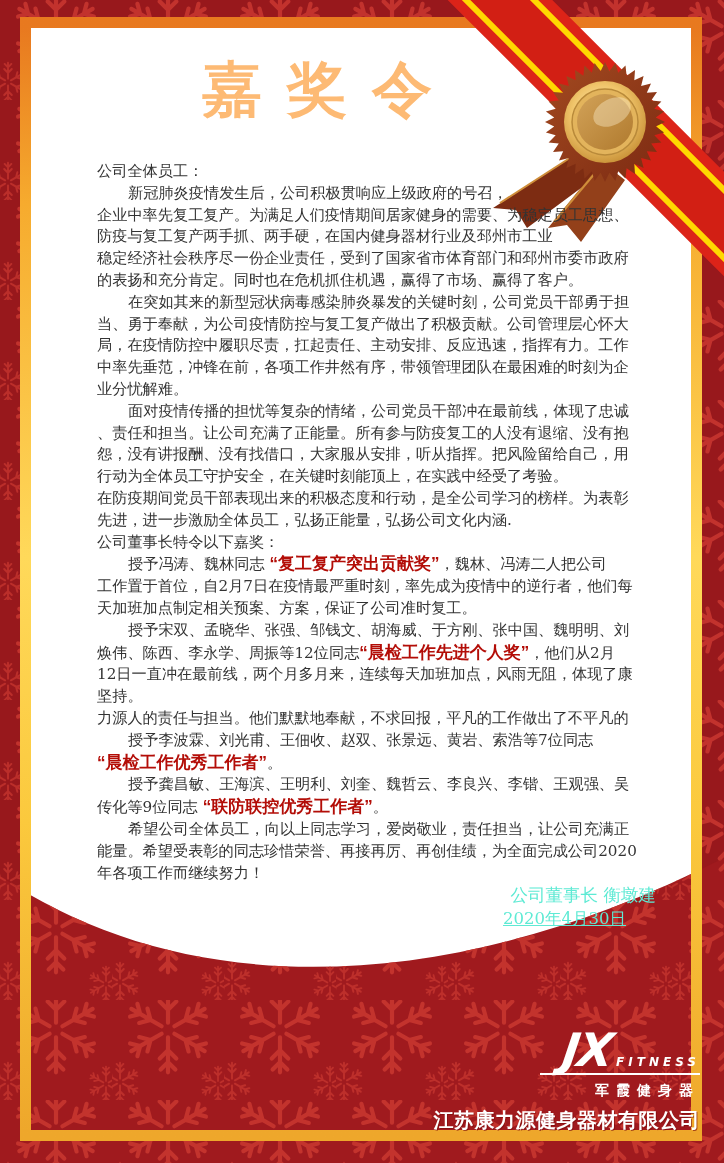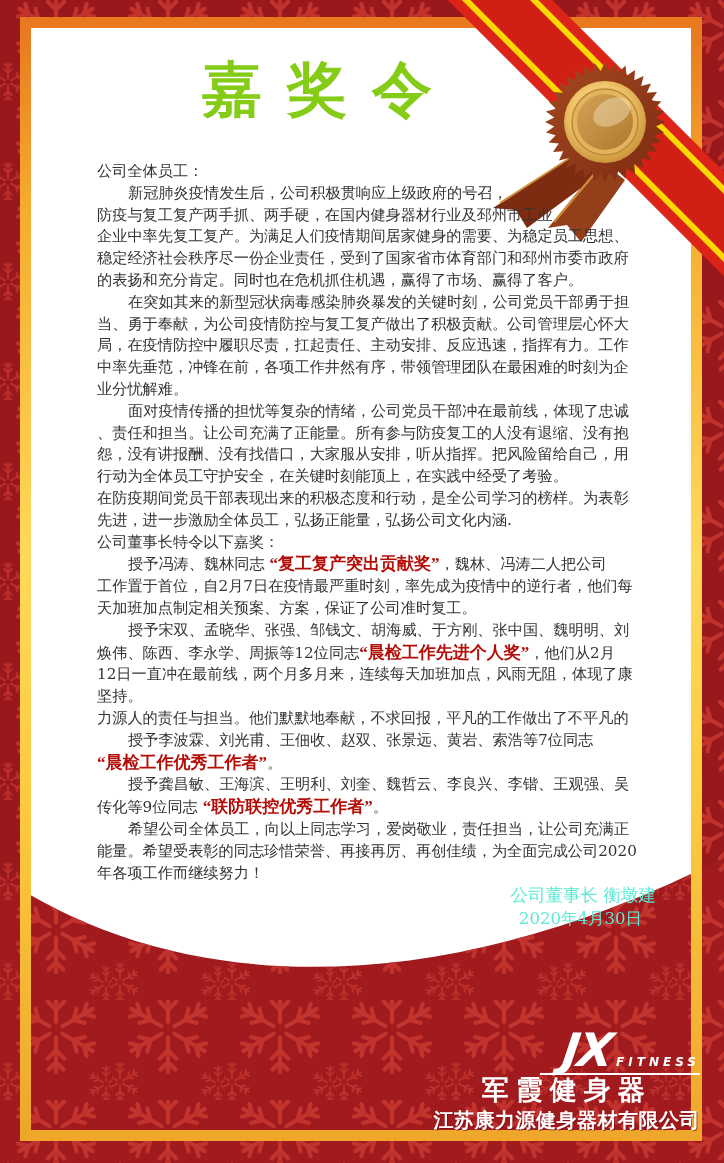--- a/index.html
+++ b/index.html
@@ -15,45 +15,45 @@
       box-sizing:border-box;border:11px solid #f5b93a;z-index:3;pointer-events:none;
       border-image:linear-gradient(to bottom,#e8791f 0%,#f6ab2e 16%,#ffd95a 48%,#fbc93d 72%,#eea72b 100%) 1;}
 
   
   .deco-svg{position:absolute;left:0;top:0;z-index:4;pointer-events:none;display:block;}
 
   
   .doc-title{position:absolute;left:31px;top:50px;width:659px;z-index:5;
       text-align:center;padding-right:62px;box-sizing:border-box;
       font-family:"DejaVu Serif","Liberation Serif",serif;
-      font-size:60px;font-weight:bold;color:#84cc16;letter-spacing:0.42em;}
+      font-size:60px;font-weight:bold;color:#fdba74;letter-spacing:0.42em;}
 
   
   .doc-body{position:absolute;left:97px;top:161px;width:562px;z-index:5;color:#333;}
   .line{font-size:15.2px;line-height:21.8px;white-space:nowrap;
         font-family:"DejaVu Serif","Liberation Serif",serif;}
   .line.indent{padding-left:31px;}
   .seg{display:inline;}
   .seg.award{font-size:17px;font-weight:bold;color:#b30d07;
-        font-family:Liberation Serif, serif;}
+        font-family:Liberation Sans, sans-serif;}
 
   
   .signature{position:absolute;left:31px;top:884px;width:659px;z-index:5;
       text-align:right;color:#5eead4;font-family:"DejaVu Serif","Liberation Serif",serif;}
   .signature .signer{font-size:17.5px;padding-right:34px;line-height:23px;}
-  .signature .date{font-size:16.5px;padding-right:48px;line-height:23px;}
+  .signature .date{font-size:16.5px;padding-right:64px;line-height:23px;text-decoration:underline;}
 
   
   .footer-logo{position:absolute;right:24px;bottom:30px;z-index:6;text-align:right;color:#fff;}
   .jx-row{display:flex;justify-content:flex-end;align-items:baseline;}
   .jx-mark{font-size:46px;font-weight:bold;font-style:italic;transform:skewX(-8deg);
       line-height:40px;letter-spacing:-2px;}
   .jx-fitness{font-size:12px;font-weight:bold;font-style:italic;letter-spacing:4px;margin-left:4px;}
   .jx-underline{height:2px;background:#fff;width:160px;margin:3px 0 2px auto;}
-  .jx-brand{font-size:27px;font-weight:bold;letter-spacing:7px;line-height:26px;text-align:center;}
+  .jx-brand{font-size:14px;font-weight:bold;letter-spacing:7px;line-height:26px;}
   .company-name{font-size:20px;font-weight:bold;letter-spacing:0.5px;line-height:26px;margin-top:4px;
       text-shadow:1px 1px 0 rgba(120,10,10,.6);}
 </style>
 </head>
 <body>
 
 <div class="page">
 
   <svg class="bg-svg" width="724" height="1163" viewBox="0 0 724 1163" xmlns="http://www.w3.org/2000/svg">
     <defs>
@@ -120,22 +120,22 @@
       <circle cx="605" cy="122" r="28" fill="url(#gFace)"></circle>
       <ellipse cx="612" cy="112" rx="20" ry="13" transform="rotate(-28 612 112)" fill="rgba(255,244,214,0.38)"></ellipse>
     </g>
   </svg>
 
   <div class="doc-title">嘉奖令</div>
 
   <div class="doc-body">
       <div class="line"><span class="seg">公司全体员工：</span></div>
       <div class="line indent"><span class="seg">新冠肺炎疫情发生后，公司积极贯响应上级政府的号召，</span></div>
+      <div class="line"><span class="seg">企业中率先复工复产。为满足人们疫情期间居家健身的需要、为稳定员工思想、</span></div>
       <div class="line"><span class="seg">防疫与复工复产两手抓、两手硬，在国内健身器材行业及邳州市工业</span></div>
-      <div class="line"><span class="seg">企业中率先复工复产。为满足人们疫情期间居家健身的需要、为稳定员工思想、</span></div>
       <div class="line"><span class="seg">稳定经济社会秩序尽一份企业责任，受到了国家省市体育部门和邳州市委市政府</span></div>
       <div class="line"><span class="seg">的表扬和充分肯定。同时也在危机抓住机遇，赢得了市场、赢得了客户。</span></div>
       <div class="line indent"><span class="seg">在突如其来的新型冠状病毒感染肺炎暴发的关键时刻，公司党员干部勇于担</span></div>
       <div class="line"><span class="seg">当、勇于奉献，为公司疫情防控与复工复产做出了积极贡献。公司管理层心怀大</span></div>
       <div class="line"><span class="seg">局，在疫情防控中履职尽责，扛起责任、主动安排、反应迅速，指挥有力。工作</span></div>
       <div class="line"><span class="seg">中率先垂范，冲锋在前，各项工作井然有序，带领管理团队在最困难的时刻为企</span></div>
       <div class="line"><span class="seg">业分忧解难。</span></div>
       <div class="line indent"><span class="seg">面对疫情传播的担忧等复杂的情绪，公司党员干部冲在最前线，体现了忠诚</span></div>
       <div class="line"><span class="seg">、责任和担当。让公司充满了正能量。所有参与防疫复工的人没有退缩、没有抱</span></div>
       <div class="line"><span class="seg">怨，没有讲报酬、没有找借口，大家服从安排，听从指挥。把风险留给自己，用</span></div>

